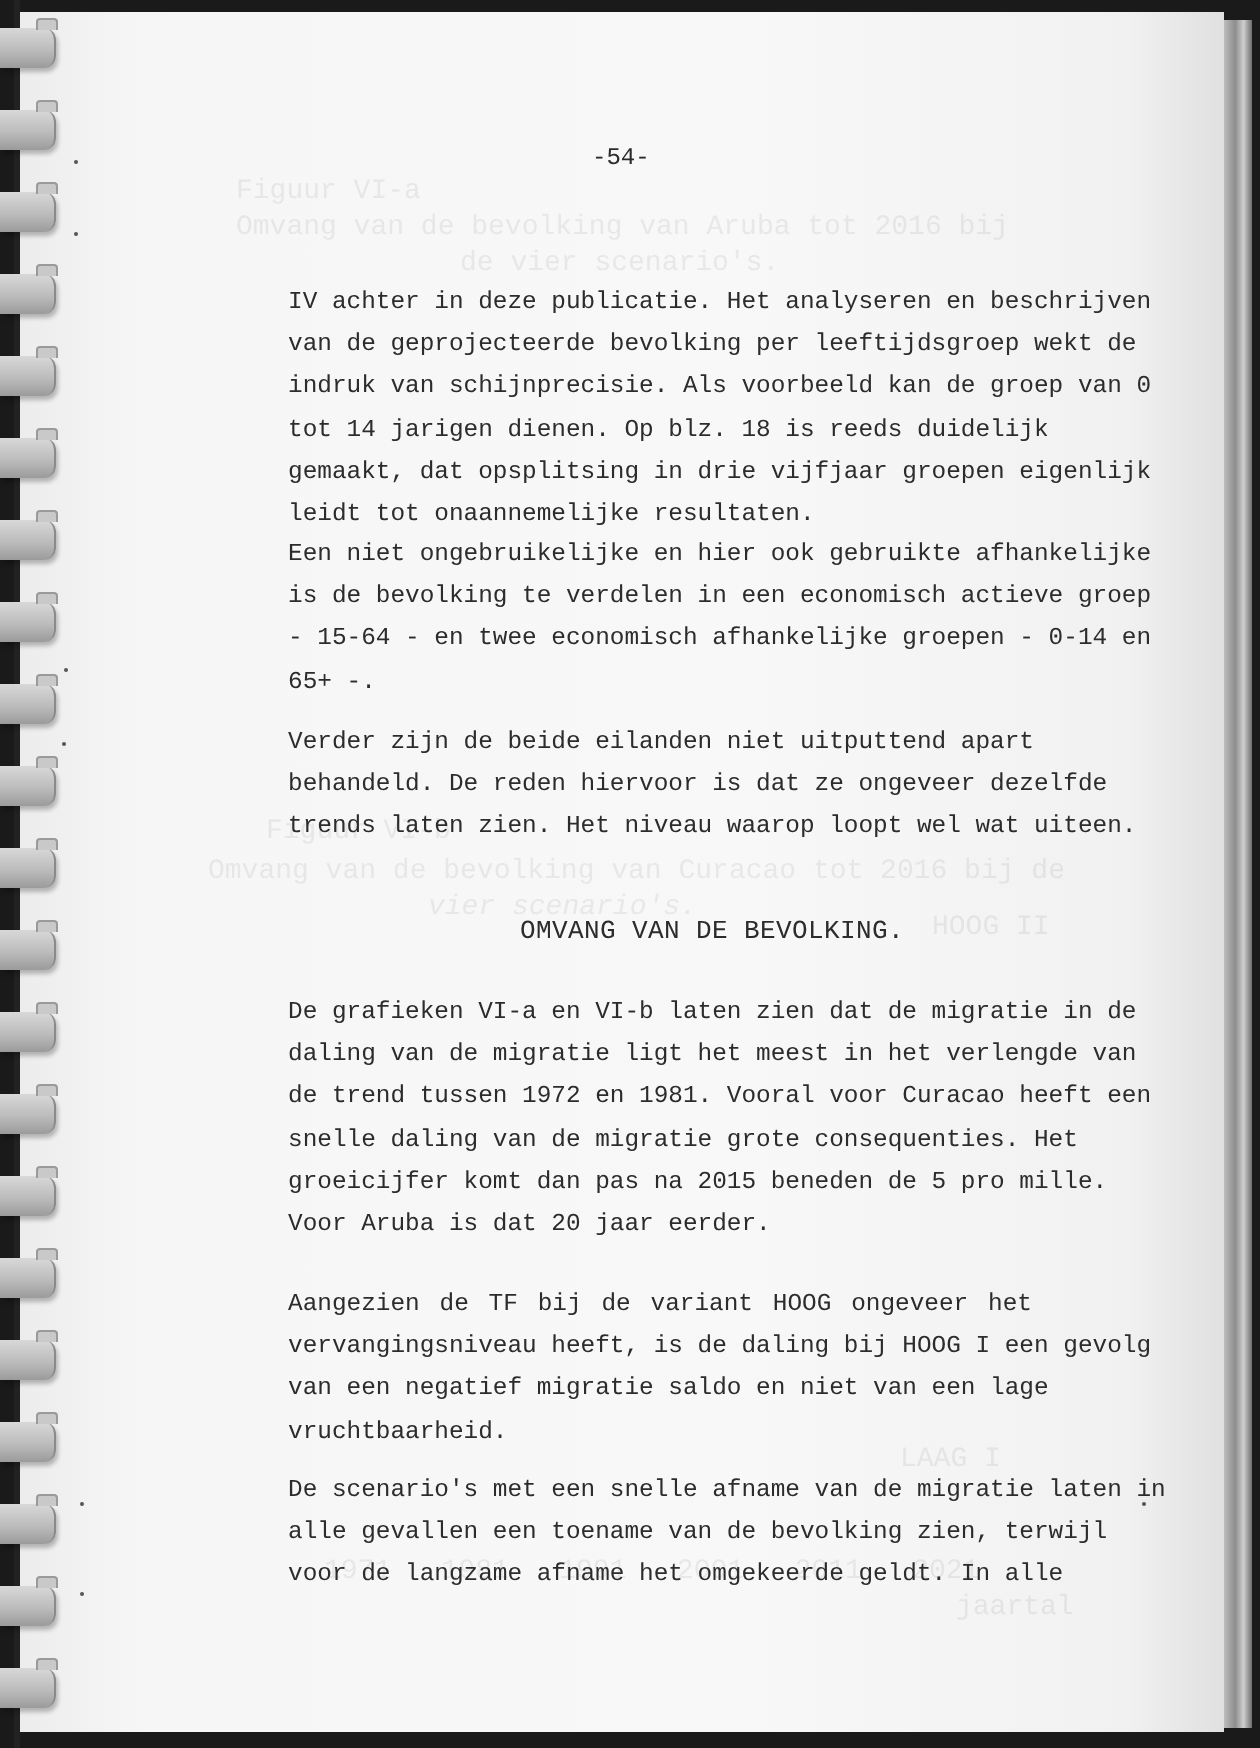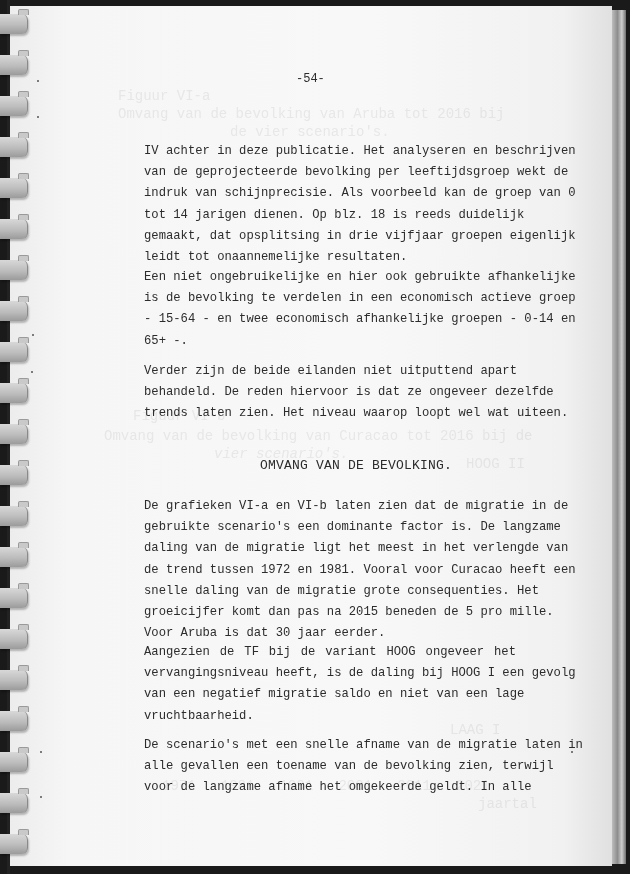--- a/index.html
+++ b/index.html
@@ -110,26 +110,25 @@
 <div class="text" style="top:361px;font-family:Liberation Mono, monospace;">
   <span class="line">Verder  zijn  de  beide  eilanden  niet   uitputtend   apart</span>
   <span class="line">behandeld.   De  reden  hiervoor is dat ze ongeveer dezelfde</span>
   <span class="line last">trends laten zien.  Het niveau waarop loopt wel wat uiteen.</span>
 </div>
 
 <div class="heading">OMVANG VAN DE BEVOLKING.</div>
 
 <div class="text" style="top:496px;">
   <span class="line">De grafieken VI-a en VI-b laten zien dat de migratie  in  de</span>
-  <span class="line">gebruikte  scenario's  een dominante factor is.  De langzame</span>
   <span class="line">daling van de migratie ligt het meest in het  verlengde  van</span>
   <span class="line">de trend tussen 1972 en 1981.  Vooral voor Curacao heeft een</span>
   <span class="line">snelle daling van  de  migratie  grote  consequenties.   Het</span>
   <span class="line">groeicijfer  komt  dan  pas  na 2015 beneden de 5 pro mille.</span>
-  <span class="line last">Voor Aruba is dat 30 jaar eerder.</span>
+  <span class="line last">Voor Aruba is dat 20 jaar eerder.</span>
 </div>
 
 <div class="text" style="top:642px;">
   <span class="line">Aangezien  de  TF  bij  de  variant  HOOG  ongeveer  het</span>
   <span class="line">vervangingsniveau  heeft, is de daling bij HOOG I een gevolg</span>
   <span class="line">van een  negatief  migratie  saldo  en  niet  van  een  lage</span>
   <span class="line last">vruchtbaarheid.</span>
 </div>
 
 <div class="text" style="top:735px;">

